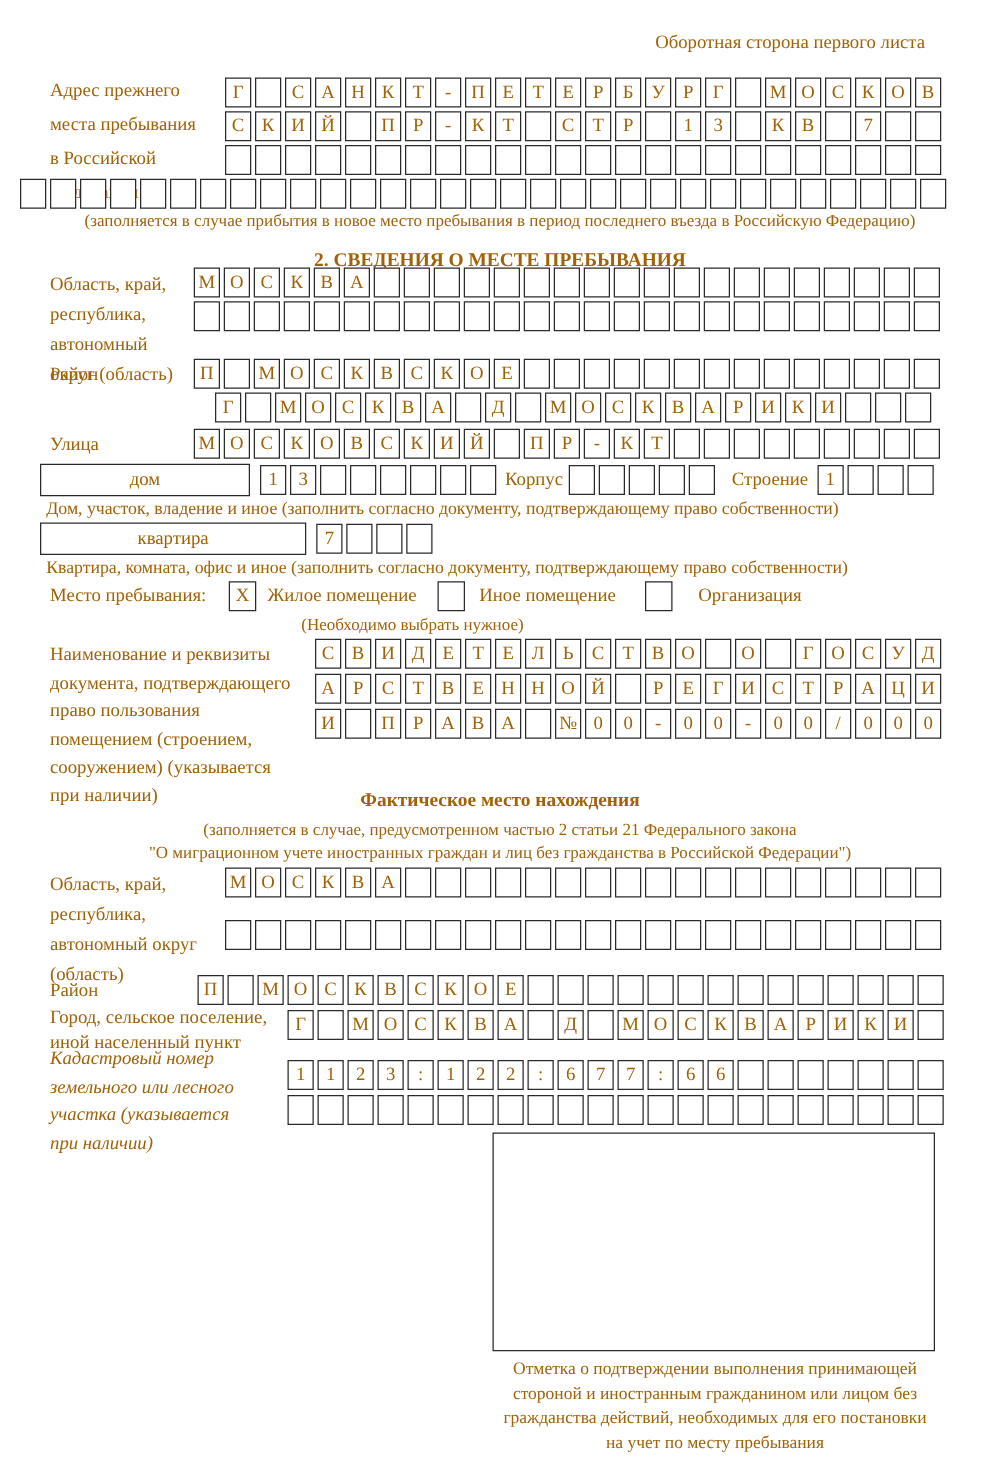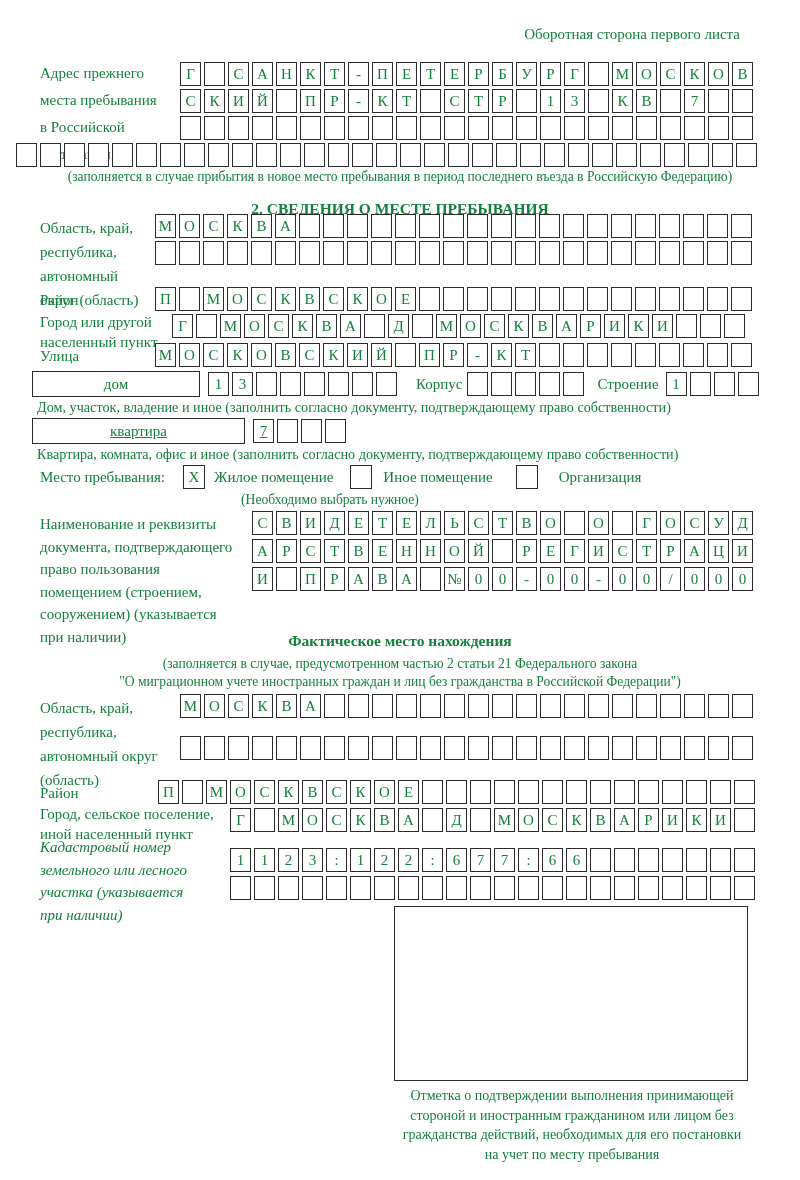--- a/index.html
+++ b/index.html
@@ -1,18 +1,18 @@
 <!DOCTYPE html>
 <html><head>
 <meta charset="utf-8">
 <style>
   html,body{margin:0;padding:0;background:#fff;}
   .page{
     position:relative;width:800px;height:1180px;background:#fff;
-    font-family:"Liberation Serif","DejaVu Serif",serif;color:#15803d;overflow:hidden;
+    font-family:"Liberation Serif","DejaVu Serif",serif;color:#a16207;overflow:hidden;
   }
   .abs{position:absolute;}
   .boxrow{display:flex;align-items:flex-start;}
   .cbox{
     box-sizing:border-box;flex:0 0 auto;width:21px;height:24px;
     border:1.6px solid #2a2a2a;margin-right:3px;background:#fff;
     display:flex;align-items:center;justify-content:center;
     font-size:15px;line-height:1;
   }
   .widebox{
@@ -239,22 +239,20 @@
       <span class="cbox"></span>
       <span class="cbox"></span>
       <span class="cbox"></span>
       <span class="cbox"></span>
       <span class="cbox"></span>
       <span class="cbox"></span>
       <span class="cbox"></span>
       <span class="cbox"></span>
     </div>
 
-  <div class="abs label lh20" style="left:40px;top:312px;width:140px;">Город или другой
-населенный пункт</div>
   <div class="abs boxrow" style="left:172px;top:314px;">
       <span class="cbox">Г</span>
       <span class="cbox"></span>
       <span class="cbox">М</span>
       <span class="cbox">О</span>
       <span class="cbox">С</span>
       <span class="cbox">К</span>
       <span class="cbox">В</span>
       <span class="cbox">А</span>
       <span class="cbox"></span>
@@ -309,39 +307,39 @@
     <span class="boxrow" style="margin-left:8px;">
         <span class="cbox">1</span>
         <span class="cbox">3</span>
         <span class="cbox"></span>
         <span class="cbox"></span>
         <span class="cbox"></span>
         <span class="cbox"></span>
         <span class="cbox"></span>
         <span class="cbox"></span>
       </span>
-    <span class="inl" style="margin-left:16px;">Корпус</span>
+    <span class="inl" style="margin-left:4px;">Корпус</span>
     <span class="boxrow" style="margin-left:5px;">
         <span class="cbox"></span>
         <span class="cbox"></span>
         <span class="cbox"></span>
         <span class="cbox"></span>
         <span class="cbox"></span>
       </span>
     <span class="inl" style="margin-left:10px;">Строение</span>
     <span class="boxrow" style="margin-left:7px;">
         <span class="cbox">1</span>
         <span class="cbox"></span>
         <span class="cbox"></span>
         <span class="cbox"></span>
       </span>
   </div>
   <div class="abs cap" style="left:37px;top:399px;">Дом, участок, владение и иное (заполнить согласно документу, подтверждающему право собственности)</div>
 
-  <div class="abs flexrow" style="left:32px;top:418px;text-decoration:underline;">
+  <div class="abs flexrow" style="left:32px;top:418px;">
     <span class="widebox" style="width:213px;">квартира</span>
     <span class="boxrow" style="margin-left:8px;">
         <span class="cbox">7</span>
         <span class="cbox"></span>
         <span class="cbox"></span>
         <span class="cbox"></span>
       </span>
   </div>
   <div class="abs flexrow" style="left:40px;top:465px;">
     <span class="inl">Место пребывания:</span>

